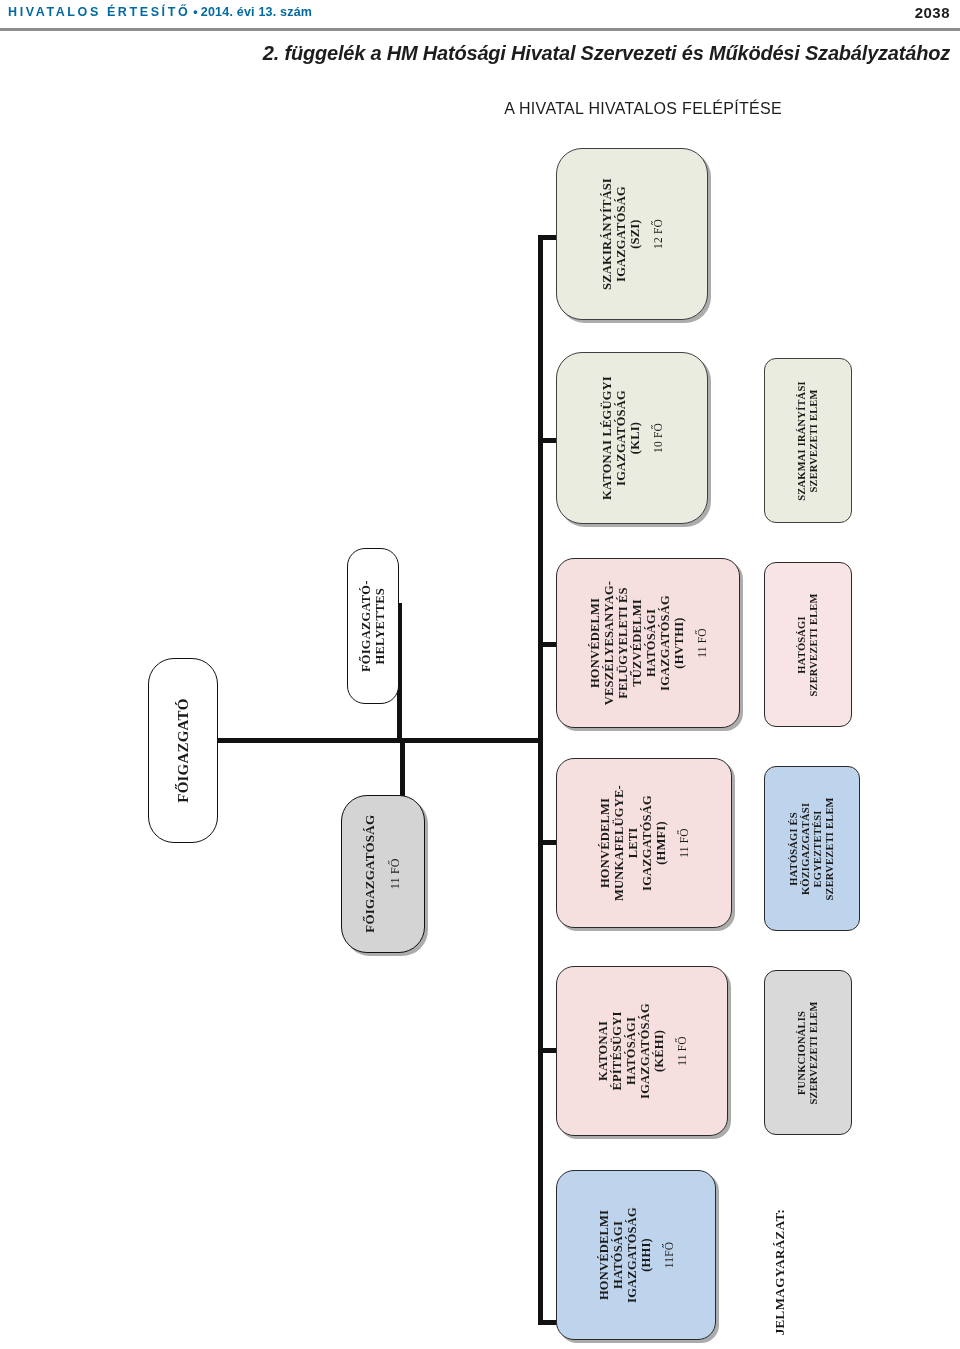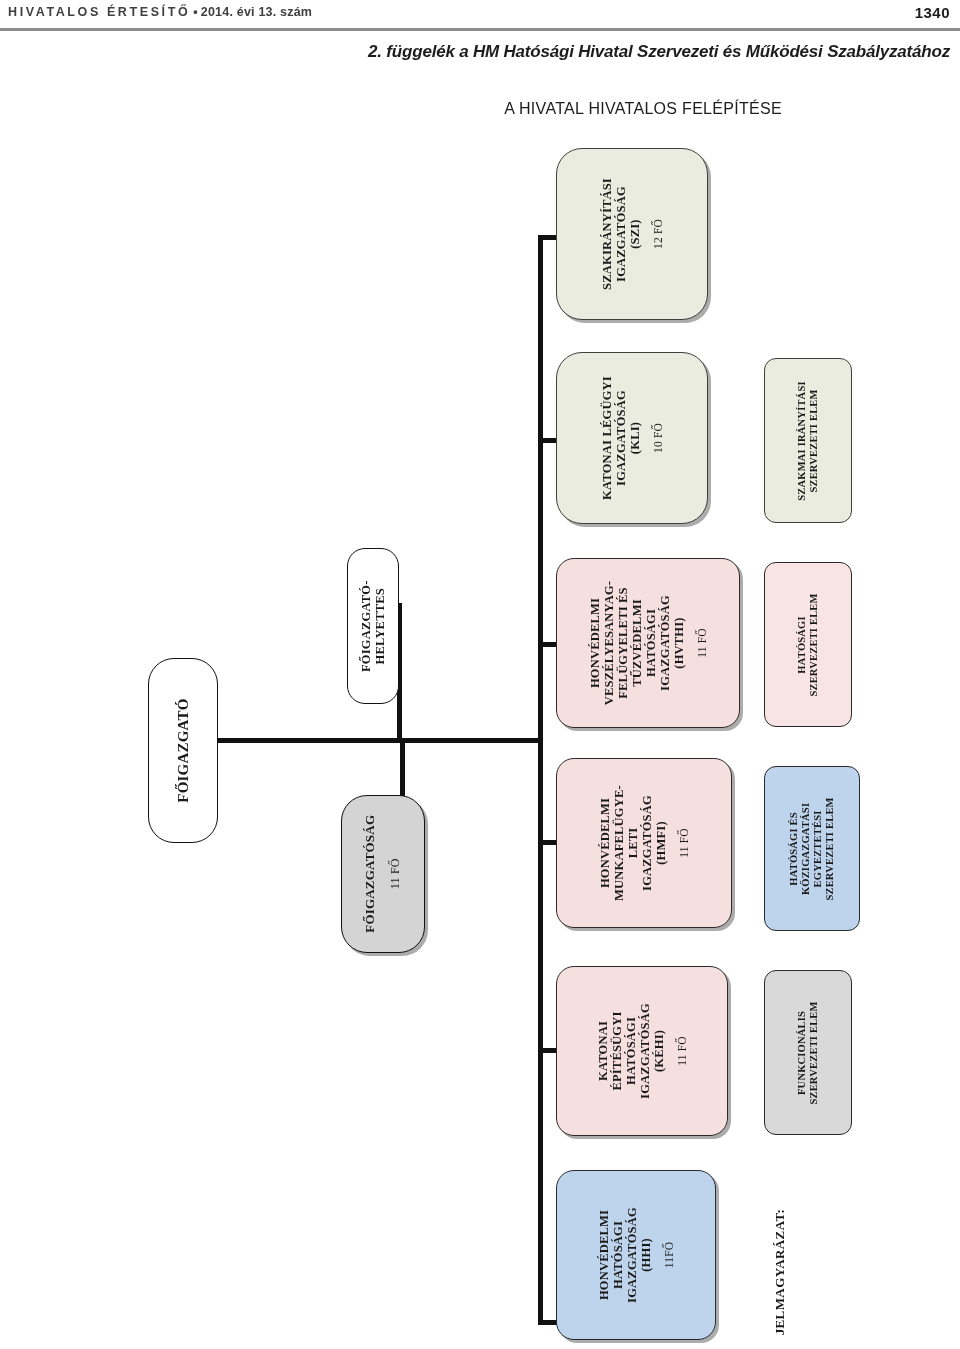--- a/index.html
+++ b/index.html
@@ -11,38 +11,38 @@
     position:relative;
     overflow:hidden;
   }
 
   
   #page-header{
     position:absolute;left:0;top:0;width:960px;height:30px;
   }
   #header-left{
     position:absolute;left:8px;top:5px;
-    font-size:12.5px;letter-spacing:2.6px;font-weight:600;color:#404040;
+    font-size:12.5px;letter-spacing:2.6px;font-weight:600;color:#0369a1;
     white-space:nowrap;
   }
   #header-left .hdr-issue{letter-spacing:0.2px;font-weight:600;}
   #header-left .hdr-dot{letter-spacing:0.2px;padding:0 3px;}
   #header-page{
     position:absolute;right:10px;top:4px;
     font-size:15px;font-weight:700;color:#1d1d1d;letter-spacing:0.5px;
   }
   #header-rule{
     position:absolute;left:0;top:28px;width:960px;height:2.5px;
     background:#8d8d8d;
   }
 
   
   #appendix-title{
     position:absolute;right:10px;top:42px;
-    font-size:17px;font-style:italic;font-weight:600;
+    font-size:20px;font-style:italic;font-weight:600;
     color:#1d1d1d;letter-spacing:-0.2px;white-space:nowrap;
   }
   #chart-title{
     position:absolute;right:178px;top:100px;
     font-size:16px;font-weight:400;color:#1d1d1d;
     letter-spacing:0.3px;white-space:nowrap;
   }
 
   
   #org-chart{
@@ -124,21 +124,21 @@
     letter-spacing:0.4px;
   }
 </style>
 </head>
 <body>
 
 <div id="page-header">
   <div id="header-left">
     <span>HIVATALOS ÉRTESÍTŐ</span><span class="hdr-dot">•</span><span class="hdr-issue">2014. évi 13. szám</span>
   </div>
-  <div id="header-page">1340</div>
+  <div id="header-page">2038</div>
   <div id="header-rule"></div>
 </div>
 
 <div id="appendix-title">2. függelék a HM Hatósági Hivatal Szervezeti és Működési Szabályzatához</div>
 <div id="chart-title">A HIVATAL HIVATALOS FELÉPÍTÉSE</div>
 
 <div id="org-chart">
 
   <div class="line" style="left:218px;top:608px;width:196px;height:5px;"></div>
 

